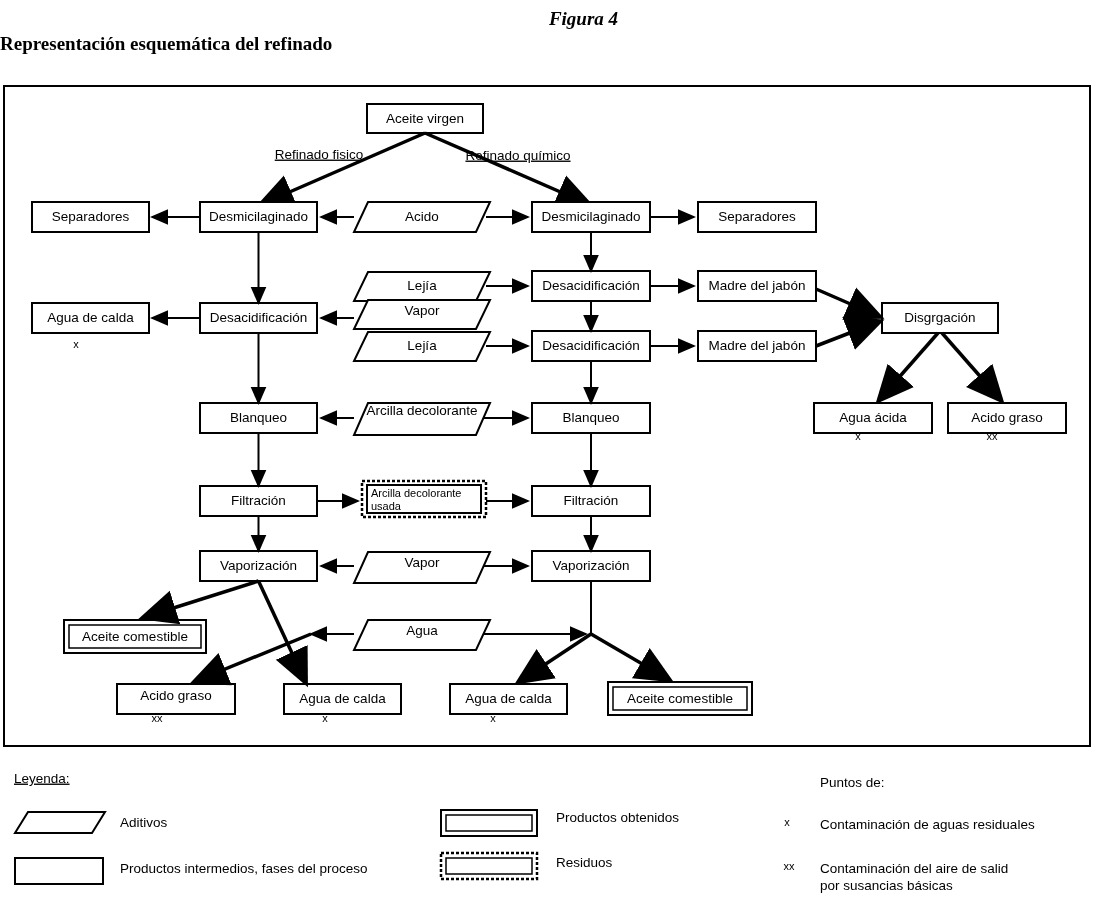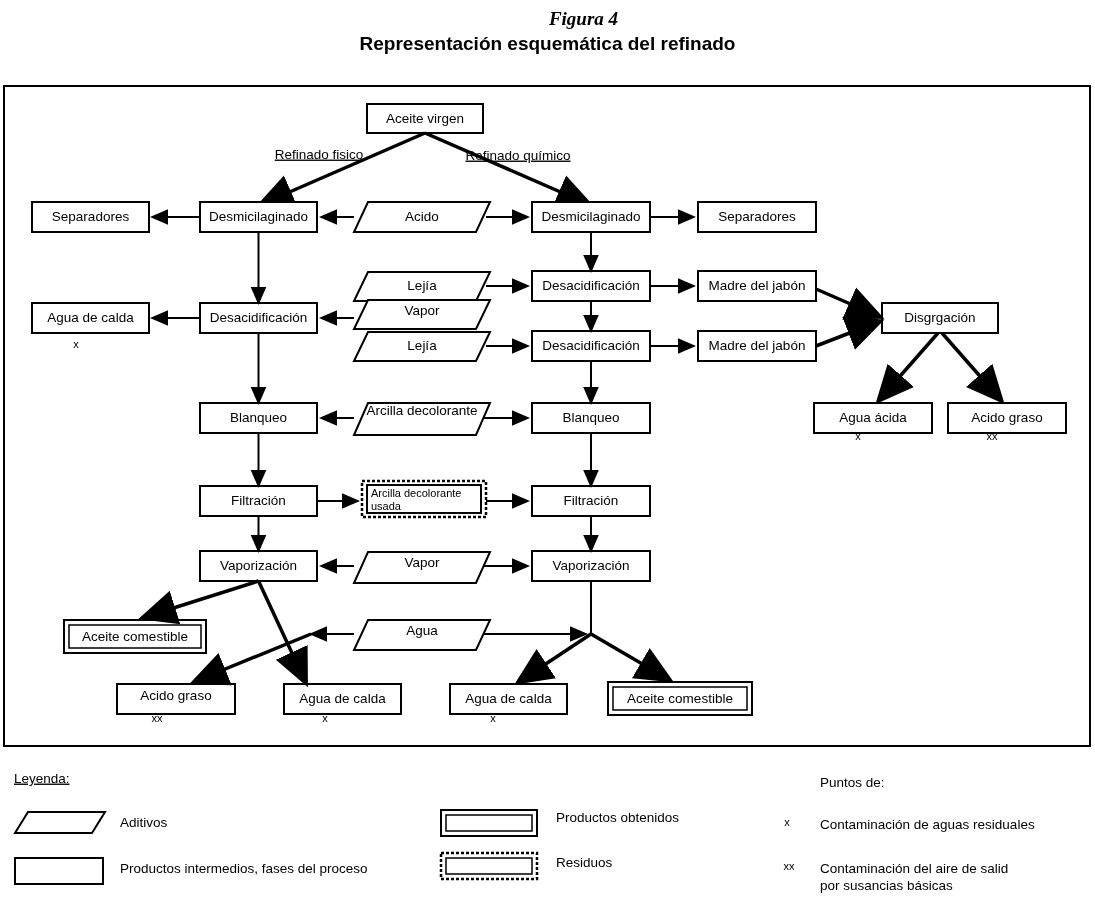--- a/index.html
+++ b/index.html
@@ -1,21 +1,21 @@
 <!DOCTYPE html>
 <html><head>
 <meta charset="utf-8">
 <style>
   html,body{margin:0;padding:0;background:#fff;}
   body{width:1095px;height:900px;font-family:"Liberation Sans",sans-serif;color:#000;overflow:hidden;}
   #page{position:relative;width:1095px;height:900px;}
   .title-fig{position:absolute;top:8px;left:0;width:1095px;text-align:center;
     font-family:"Liberation Serif",serif;font-style:italic;font-weight:bold;font-size:19px;margin-left:36px;}
-  .title-main{position:absolute;top:33px;left:0;width:1095px;text-align:center;
-    font-family:Liberation Sans, sans-serif;font-weight:bold;font-size:19px;}
+  .title-main{position:absolute;top:33px;left:0;width:1095px;text-align:left;
+    font-family:Liberation Serif, serif;font-weight:bold;font-size:19px;}
   svg{position:absolute;top:0;left:0;}
   .bx{fill:#fff;stroke:#000;stroke-width:2;}
   .bx-dbl-out{fill:#fff;stroke:#000;stroke-width:2;}
   .bx-dbl-in{fill:#fff;stroke:#000;stroke-width:1.5;}
   .bx-dot{fill:#fff;stroke:#000;stroke-width:2.5;stroke-dasharray:3 2;}
   .para{fill:#fff;stroke:#000;stroke-width:2;}
   .frame{fill:none;stroke:#000;stroke-width:2;}
   .ln{stroke:#000;stroke-width:2;fill:none;}
   .ln-thick{stroke:#000;stroke-width:3.5;fill:none;}
   .ahead{fill:#000;}

